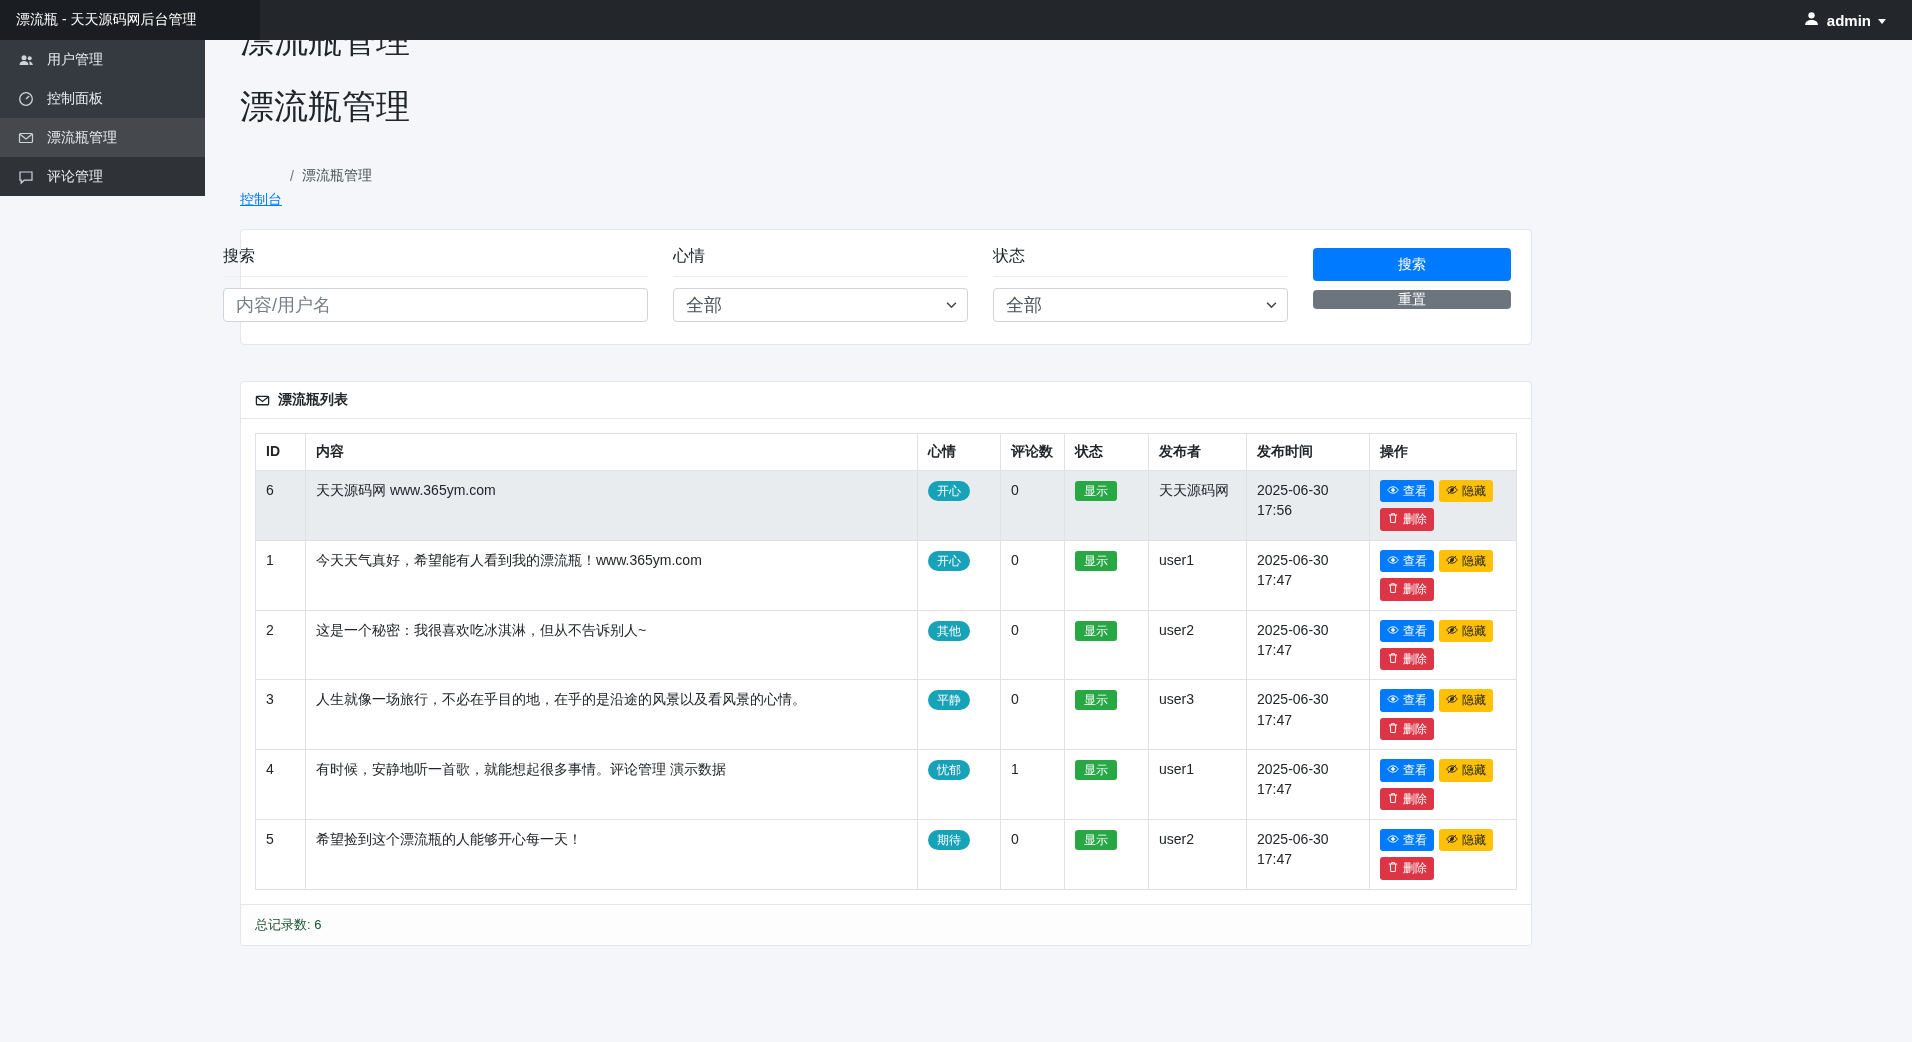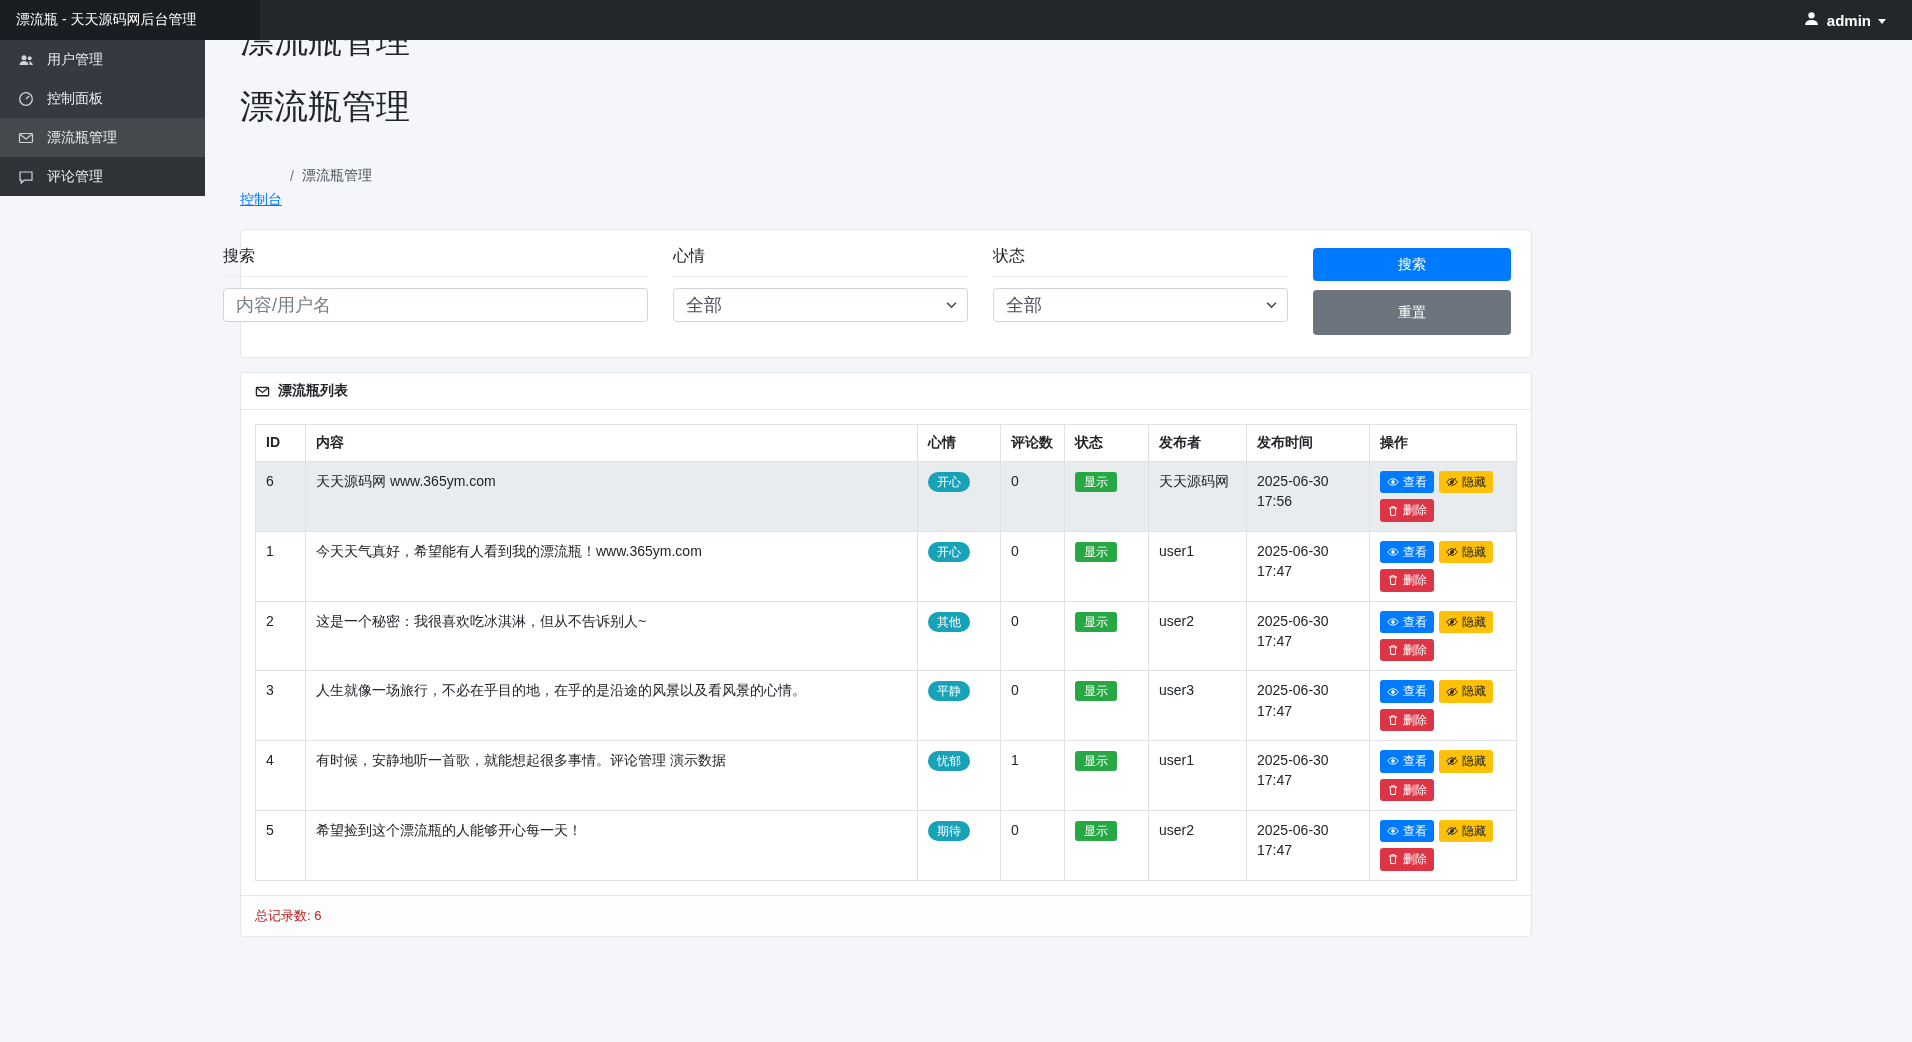--- a/index.html
+++ b/index.html
@@ -65,52 +65,52 @@
     padding:0 12px; font-size:18px; color:#495057; background:#fff;
     font-family:inherit;
   }
   .text-input::placeholder { color:#757d85; }
   .select-wrap { position:relative; }
   .select { appearance:none; -webkit-appearance:none; cursor:pointer; }
   .select-chev { position:absolute; right:11px; top:50%; transform:translateY(-50%); pointer-events:none; }
   .select-chev svg { width:11px; height:7px; display:block; }
   .btn { border:none; border-radius:4px; font-size:14px; cursor:pointer; font-family:inherit; }
   .btn-search { height:33px; background:var(--primary,#007bff); color:#fff; }
-  .btn-reset { height:45px; background:#6c757d; color:#fff; }
+  .btn-reset { height:19px; background:#6c757d; color:#fff; }
   
-  .list-card { margin-top:14px; }
+  .list-card { margin-top:36px; }
   .card-header {
     padding:9px 14px; border-bottom:1px solid #e3e6ea; font-weight:700; font-size:14px;
     display:flex; align-items:center; gap:8px;
   }
   .card-header svg { width:15px; height:15px; }
   .card-body { padding:14px; }
   table { width:100%; border-collapse:collapse; font-size:14px; table-layout:fixed; }
   th, td { border:1px solid #dee2e6; padding:9px 10px; text-align:left; vertical-align:top; }
   th { font-weight:700; white-space:nowrap; overflow:hidden; }
   td { line-height:1.45; word-break:break-word; }
   .row-highlight td { background:#e9ecef; }
   .badge {
     display:inline-block; font-size:12px; color:#fff; padding:4px 9px; line-height:1;
     white-space:nowrap;
   }
   .badge-mood { background:var(--info,#17a2b8); border-radius:10px; }
   .badge-status { background:var(--success,#28a745); border-radius:3px; }
   .actions { display:flex; flex-wrap:wrap; gap:6px 5px; }
   .abtn {
-    display:inline-flex; align-items:center; gap:4px; padding:4px 7px;
+    display:inline-flex; align-items:flex-start; gap:4px; padding:4px 7px;
     border:none; border-radius:3px; font-size:12px; cursor:pointer; font-family:inherit;
     line-height:1.2; white-space:nowrap;
   }
   .abtn svg { width:12px; height:12px; }
   .abtn-view { background:var(--primary,#007bff); color:#fff; }
   .abtn-hide { background:var(--warning,#ffc107); color:#212529; }
   .abtn-del  { background:var(--danger,#dc3545); color:#fff; }
   .card-footer {
-    border-top:1px solid #e3e6ea; padding:11px 14px; font-size:13px; color:#b91c1c;
+    border-top:1px solid #e3e6ea; padding:11px 14px; font-size:13px; color:#14532d;
     background:#fdfdfe; border-radius:0 0 4px 4px;
   }
 </style>
 </head>
 <body>
 
 <div class="topbar">
   <div class="brand">漂流瓶 - 天天源码网后台管理</div>
   <div class="topbar-user">
     <span>

